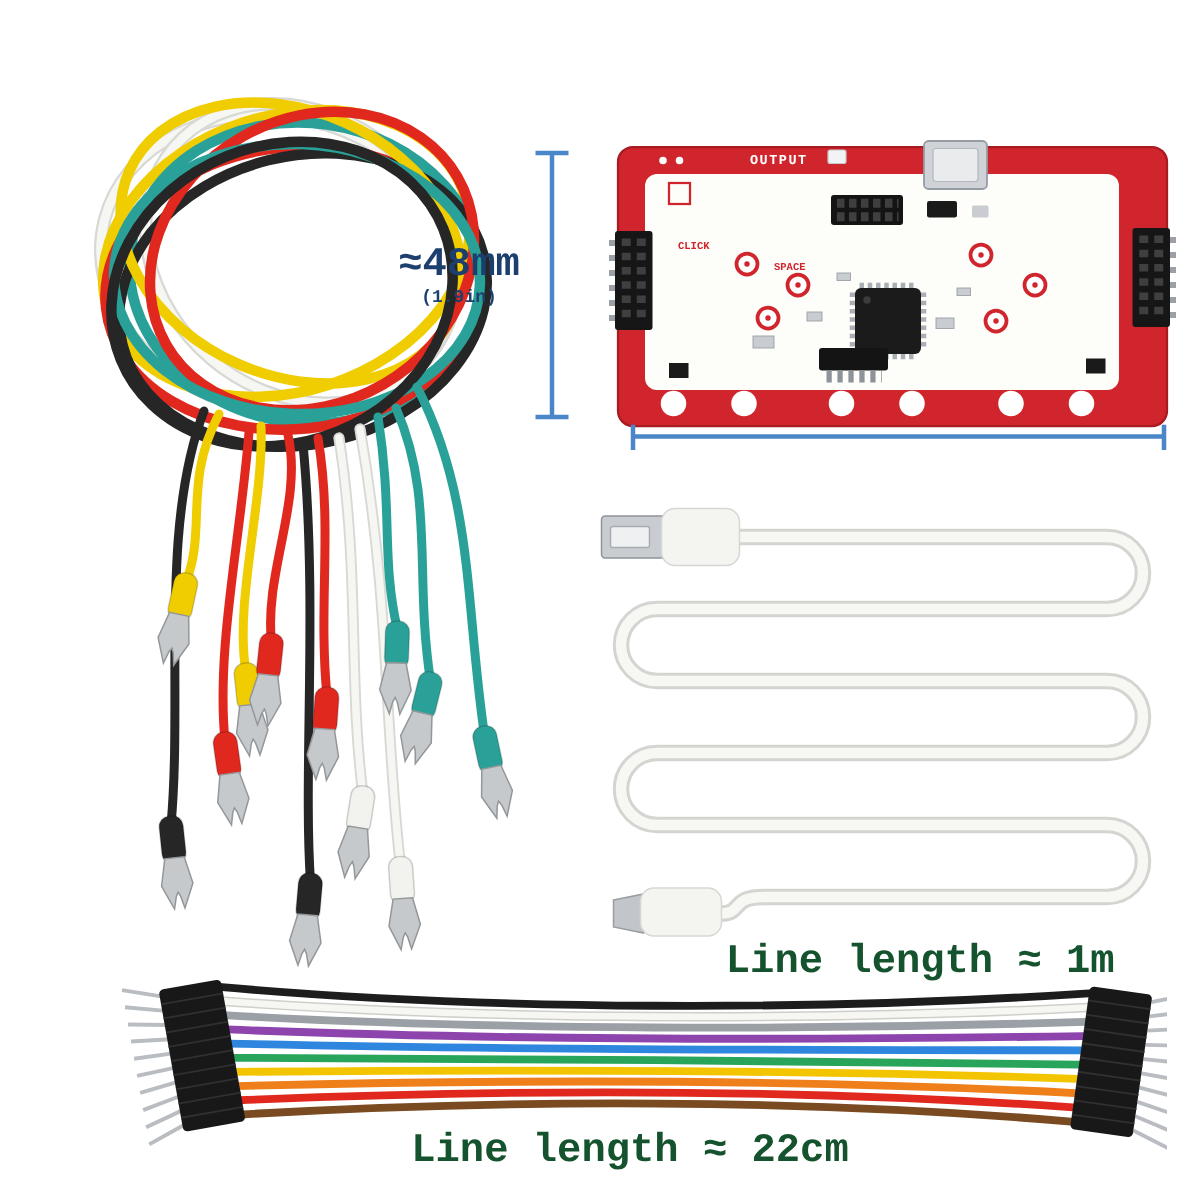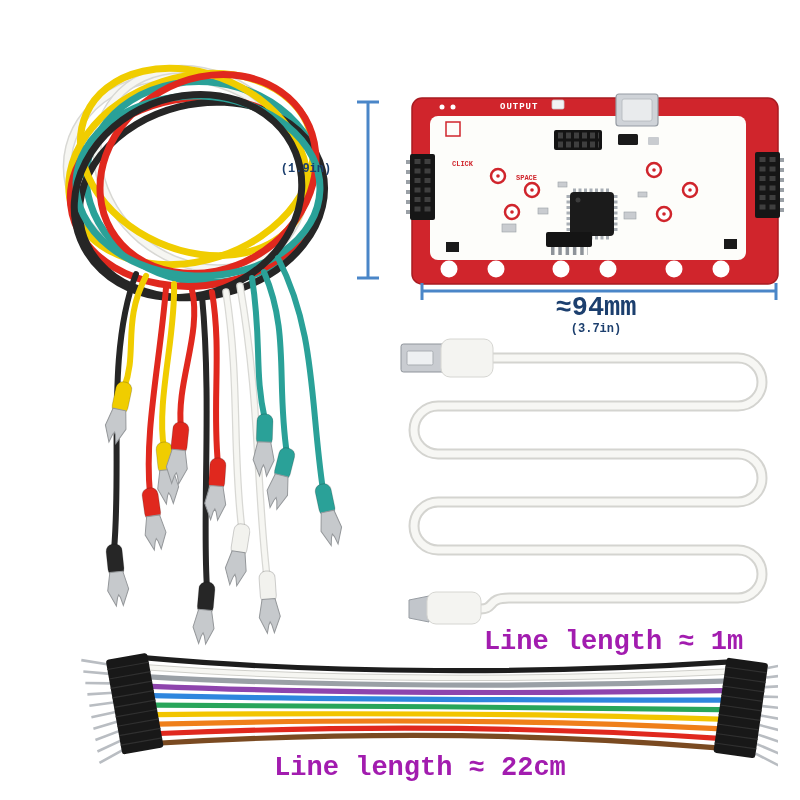--- a/index.html
+++ b/index.html
@@ -3,21 +3,21 @@
 <meta charset="utf-8">
 <style>
   html,body{margin:0;padding:0;background:#ffffff;}
   .stage{position:relative;width:800px;height:800px;background:#ffffff;overflow:hidden;
          font-family:Liberation Mono, monospace;margin-left:18px;}
   .abs{position:absolute;}
   svg{display:block;}
   .dim-text{color:#1c3f6e;font-weight:700;text-align:center;line-height:1.08;}
   .dim-value{display:block;font-size:27px;}
   .dim-unit{display:block;font-size:12px;}
-  .length-label{color:#a21caf;font-weight:700;font-size:27px;text-align:center;white-space:nowrap;}
+  .length-label{color:#14532d;font-weight:700;font-size:27px;text-align:center;white-space:nowrap;}
 </style>
 </head>
 <body>
 
 <div class="stage">
 
   <svg class="abs" style="left:8px;top:4px" width="344" height="656" viewBox="0 0 344 656">
     <defs>
       <g id="clip">
         <rect x="-8" y="-6" width="16" height="32" rx="7" fill="currentColor" stroke="rgba(0,0,0,0.18)" stroke-width="1"></rect>
@@ -163,30 +163,27 @@
       <circle cx="202" cy="177" r="8.5"></circle>
       <circle cx="268" cy="177" r="8.5"></circle>
       <circle cx="315" cy="177" r="8.5"></circle>
     </g>
   </svg>
 
   <svg class="abs" style="left:336px;top:96px" width="28" height="188" viewBox="0 0 28 188">
     <path d="M3 6 H25 M14 6 V182 M3 182 H25" stroke="#4a86c8" stroke-width="3" fill="none"></path>
   </svg>
   <div class="abs dim-text" style="left:240px;top:163px;width:96px">
+    <span class="dim-value">≈48mm</span>
     <span class="dim-unit">(1.9in)</span>
   </div>
 
   <svg class="abs" style="left:398px;top:283px" width="366" height="24" viewBox="0 0 366 24">
     <path d="M6 0 V17 M6 8 H360 M360 0 V17" stroke="#4a86c8" stroke-width="3" fill="none"></path>
   </svg>
-  <div class="abs dim-text" style="left:478px;top:294px;width:200px">
-    <span class="dim-value">≈94mm</span>
-    <span class="dim-unit">(3.7in)</span>
-  </div>
 
   <svg class="abs" style="left:375px;top:332px" width="400" height="300" viewBox="0 0 400 300">
     <g fill="none" stroke-linecap="round" stroke-linejoin="round">
       <path d="M 98 26 H 345 A 24 24 0 0 1 345 74 H 45 A 24 24 0 0 0 45 122 H 345 A 24 24 0 0 1 345 170 H 45 A 24 24 0 0 0 45 218 H 345 A 24 24 0 0 1 345 266 H 116 C 94 266 102 277 88 277" stroke="#d4d4d0" stroke-width="11"></path>
       <path d="M 98 26 H 345 A 24 24 0 0 1 345 74 H 45 A 24 24 0 0 0 45 122 H 345 A 24 24 0 0 1 345 170 H 45 A 24 24 0 0 0 45 218 H 345 A 24 24 0 0 1 345 266 H 116 C 94 266 102 277 88 277" stroke="#f7f7f4" stroke-width="7"></path>
     </g>
     <g>
       <rect x="8" y="12" width="44" height="28" rx="2.5" fill="#c9ccd1" stroke="#8f949b"></rect>
       <rect x="14" y="19" width="26" height="14" rx="1.5" fill="#eef0f2" stroke="#a9adb2"></rect>
       <rect x="48" y="7" width="52" height="38" rx="9" fill="#f4f4f1" stroke="#d6d6d2"></rect>

